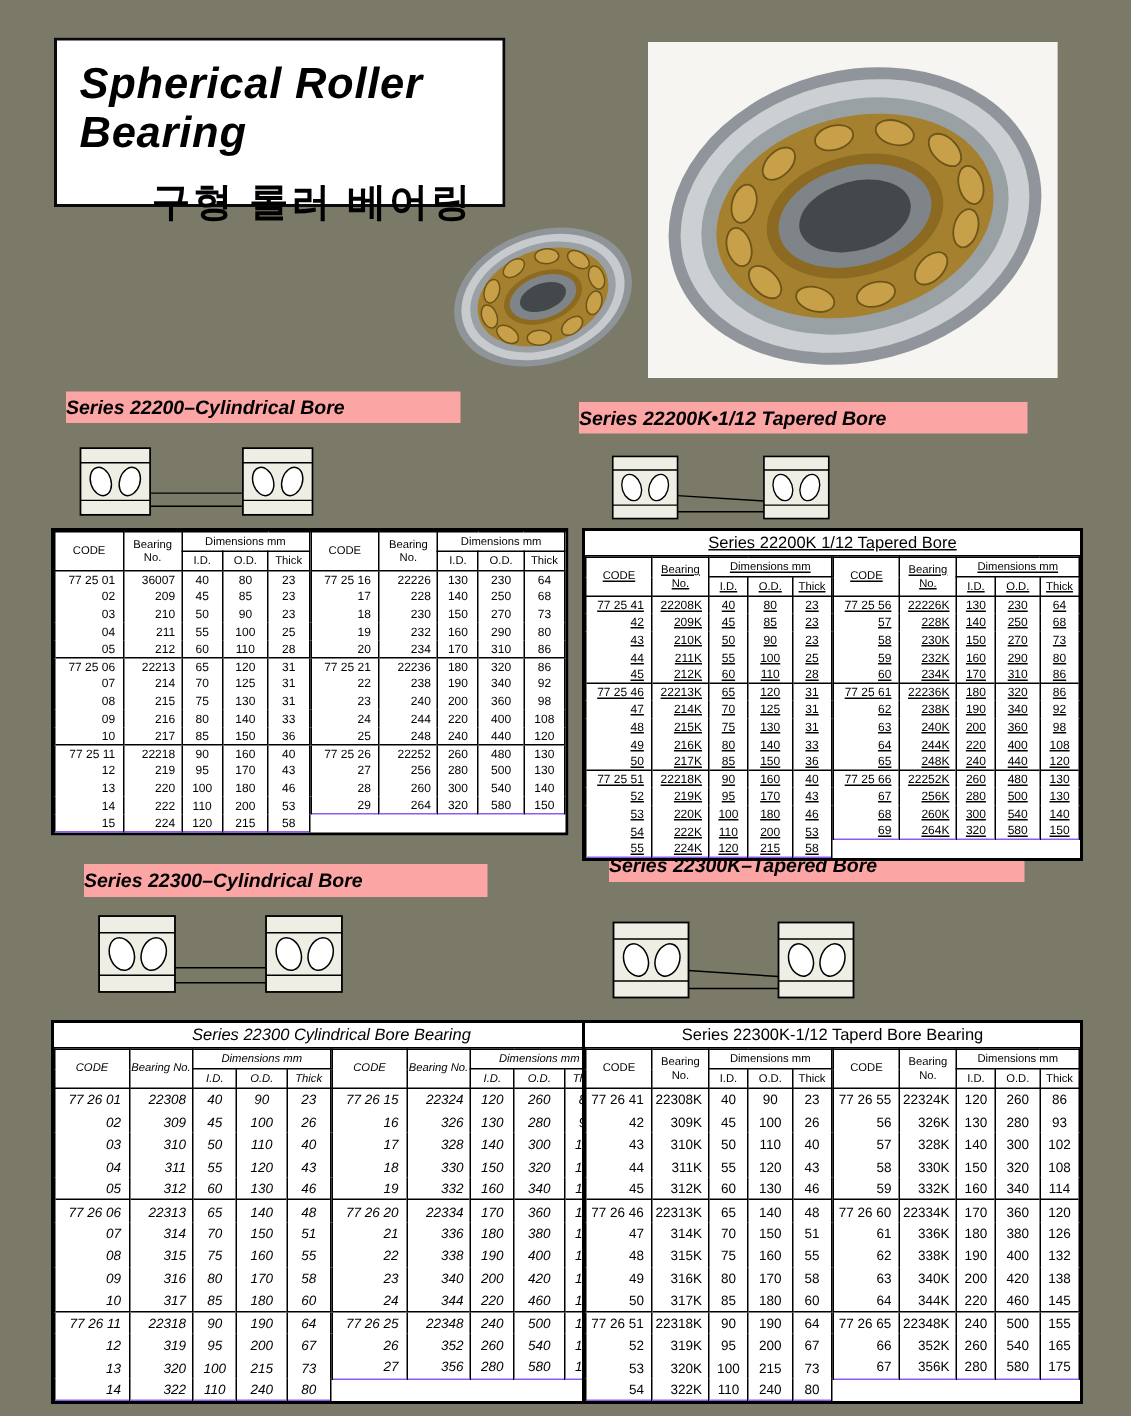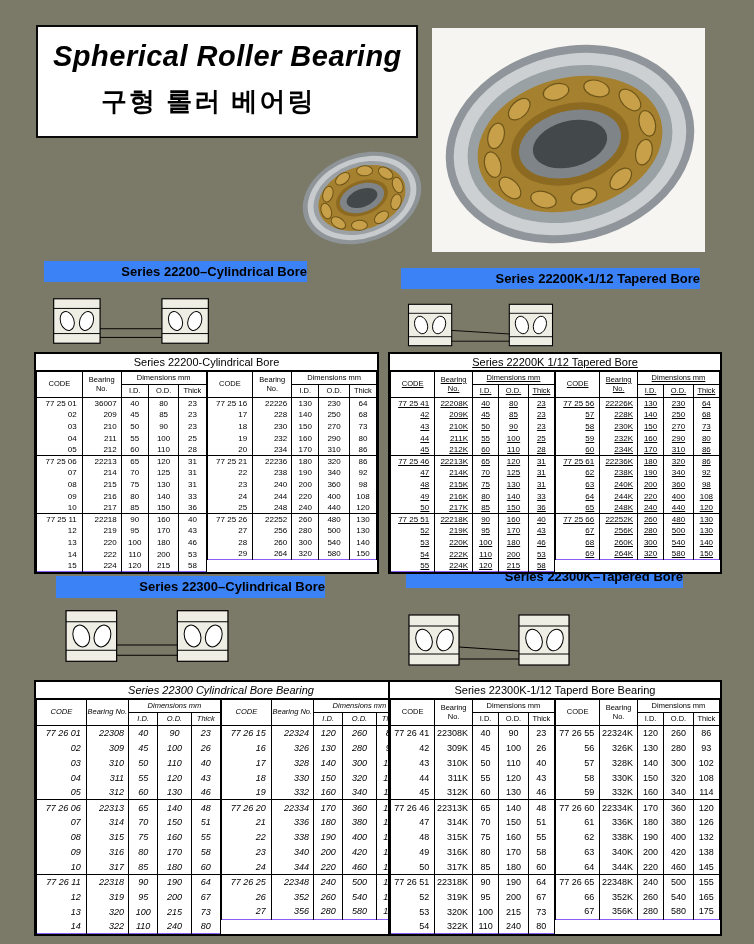--- a/index.html
+++ b/index.html
@@ -1,32 +1,32 @@
 <!DOCTYPE html>
 <html><head>
 <meta charset="utf-8">
 <style>
   * { margin:0; padding:0; box-sizing:border-box; }
   html,body { width:754px; height:944px; }
   body { font-family:"Liberation Sans", sans-serif; background:#7b7a68; }
   .page { position:relative; width:754px; height:944px; background:#7b7a68; overflow:hidden; }
 
-  .title-box { position:absolute; left:36px; top:25px; width:382px; height:113px;
+  .title-box { position:absolute; left:36px; top:25px; width:301px; height:113px;
                background:#ffffff; border:2px solid #0a0a0a; padding:13px 0 0 15px; }
   .title-en { font-size:29px; font-weight:bold; font-style:italic; color:#000; letter-spacing:0.5px; }
   .title-ko { font-size:26px; font-weight:bold; color:#000; margin-top:11px; letter-spacing:2px;margin-left:48px; }
 
   .photo { position:absolute; }
   .photo-large { left:432px; top:28px; width:273px; height:224px; background:#f6f5f1; }
   .photo-small { left:298px; top:148px; width:128px; height:100px; }
 
-  .banner { position:absolute; background:#3b82f6; color:#000; font-weight:bold; 
-            font-size:13px; text-align:right; }
+  .banner { position:absolute; background:#fca5a5; color:#000; font-weight:bold; font-style:italic;
+            font-size:13px; text-align:left; }
   .banner-1 { left:44px;  top:261px; width:263px; height:21px; line-height:21px; }
-  .banner-2 { left:401px; top:268px; width:299px; height:21px; line-height:21px; }
+  .banner-2 { left:386px; top:268px; width:299px; height:21px; line-height:21px; }
   .banner-3 { left:56px;  top:576px; width:269px; height:22px; line-height:22px; }
   .banner-4 { left:406px; top:566px; width:277px; height:22px; line-height:22px; }
 
   .diagram { position:absolute; }
   .diagram-1 { left:47px;  top:292px; width:168px; height:58px; }
   .diagram-2 { left:398px; top:298px; width:165px; height:54px; }
   .diagram-3 { left:62px;  top:604px; width:170px; height:64px; }
   .diagram-4 { left:404px; top:610px; width:170px; height:60px; }
   .diagram svg { width:100%; height:100%; }
 
@@ -191,21 +191,20 @@
       <g fill="#fff" stroke="#000" stroke-width="1">
         <ellipse transform="translate(19,30) rotate(-18)" rx="8" ry="11"></ellipse>
         <ellipse transform="translate(40,30) rotate(18)" rx="8" ry="11"></ellipse>
         <ellipse transform="translate(129,30) rotate(-18)" rx="8" ry="11"></ellipse>
         <ellipse transform="translate(150,30) rotate(18)" rx="8" ry="11"></ellipse>
       </g>
     </svg>
   </div>
 
   <div class="panel panel-1 p-top">
-    <div class="table-title">Series 22200-Cylindrical Bore</div>
     <div class="halves">
       <table class="half">
           <colgroup>
             <col class="w-code">
             <col class="w-brg">
             <col class="w-id">
             <col class="w-od">
             <col class="w-th">
           </colgroup>
           <thead>

